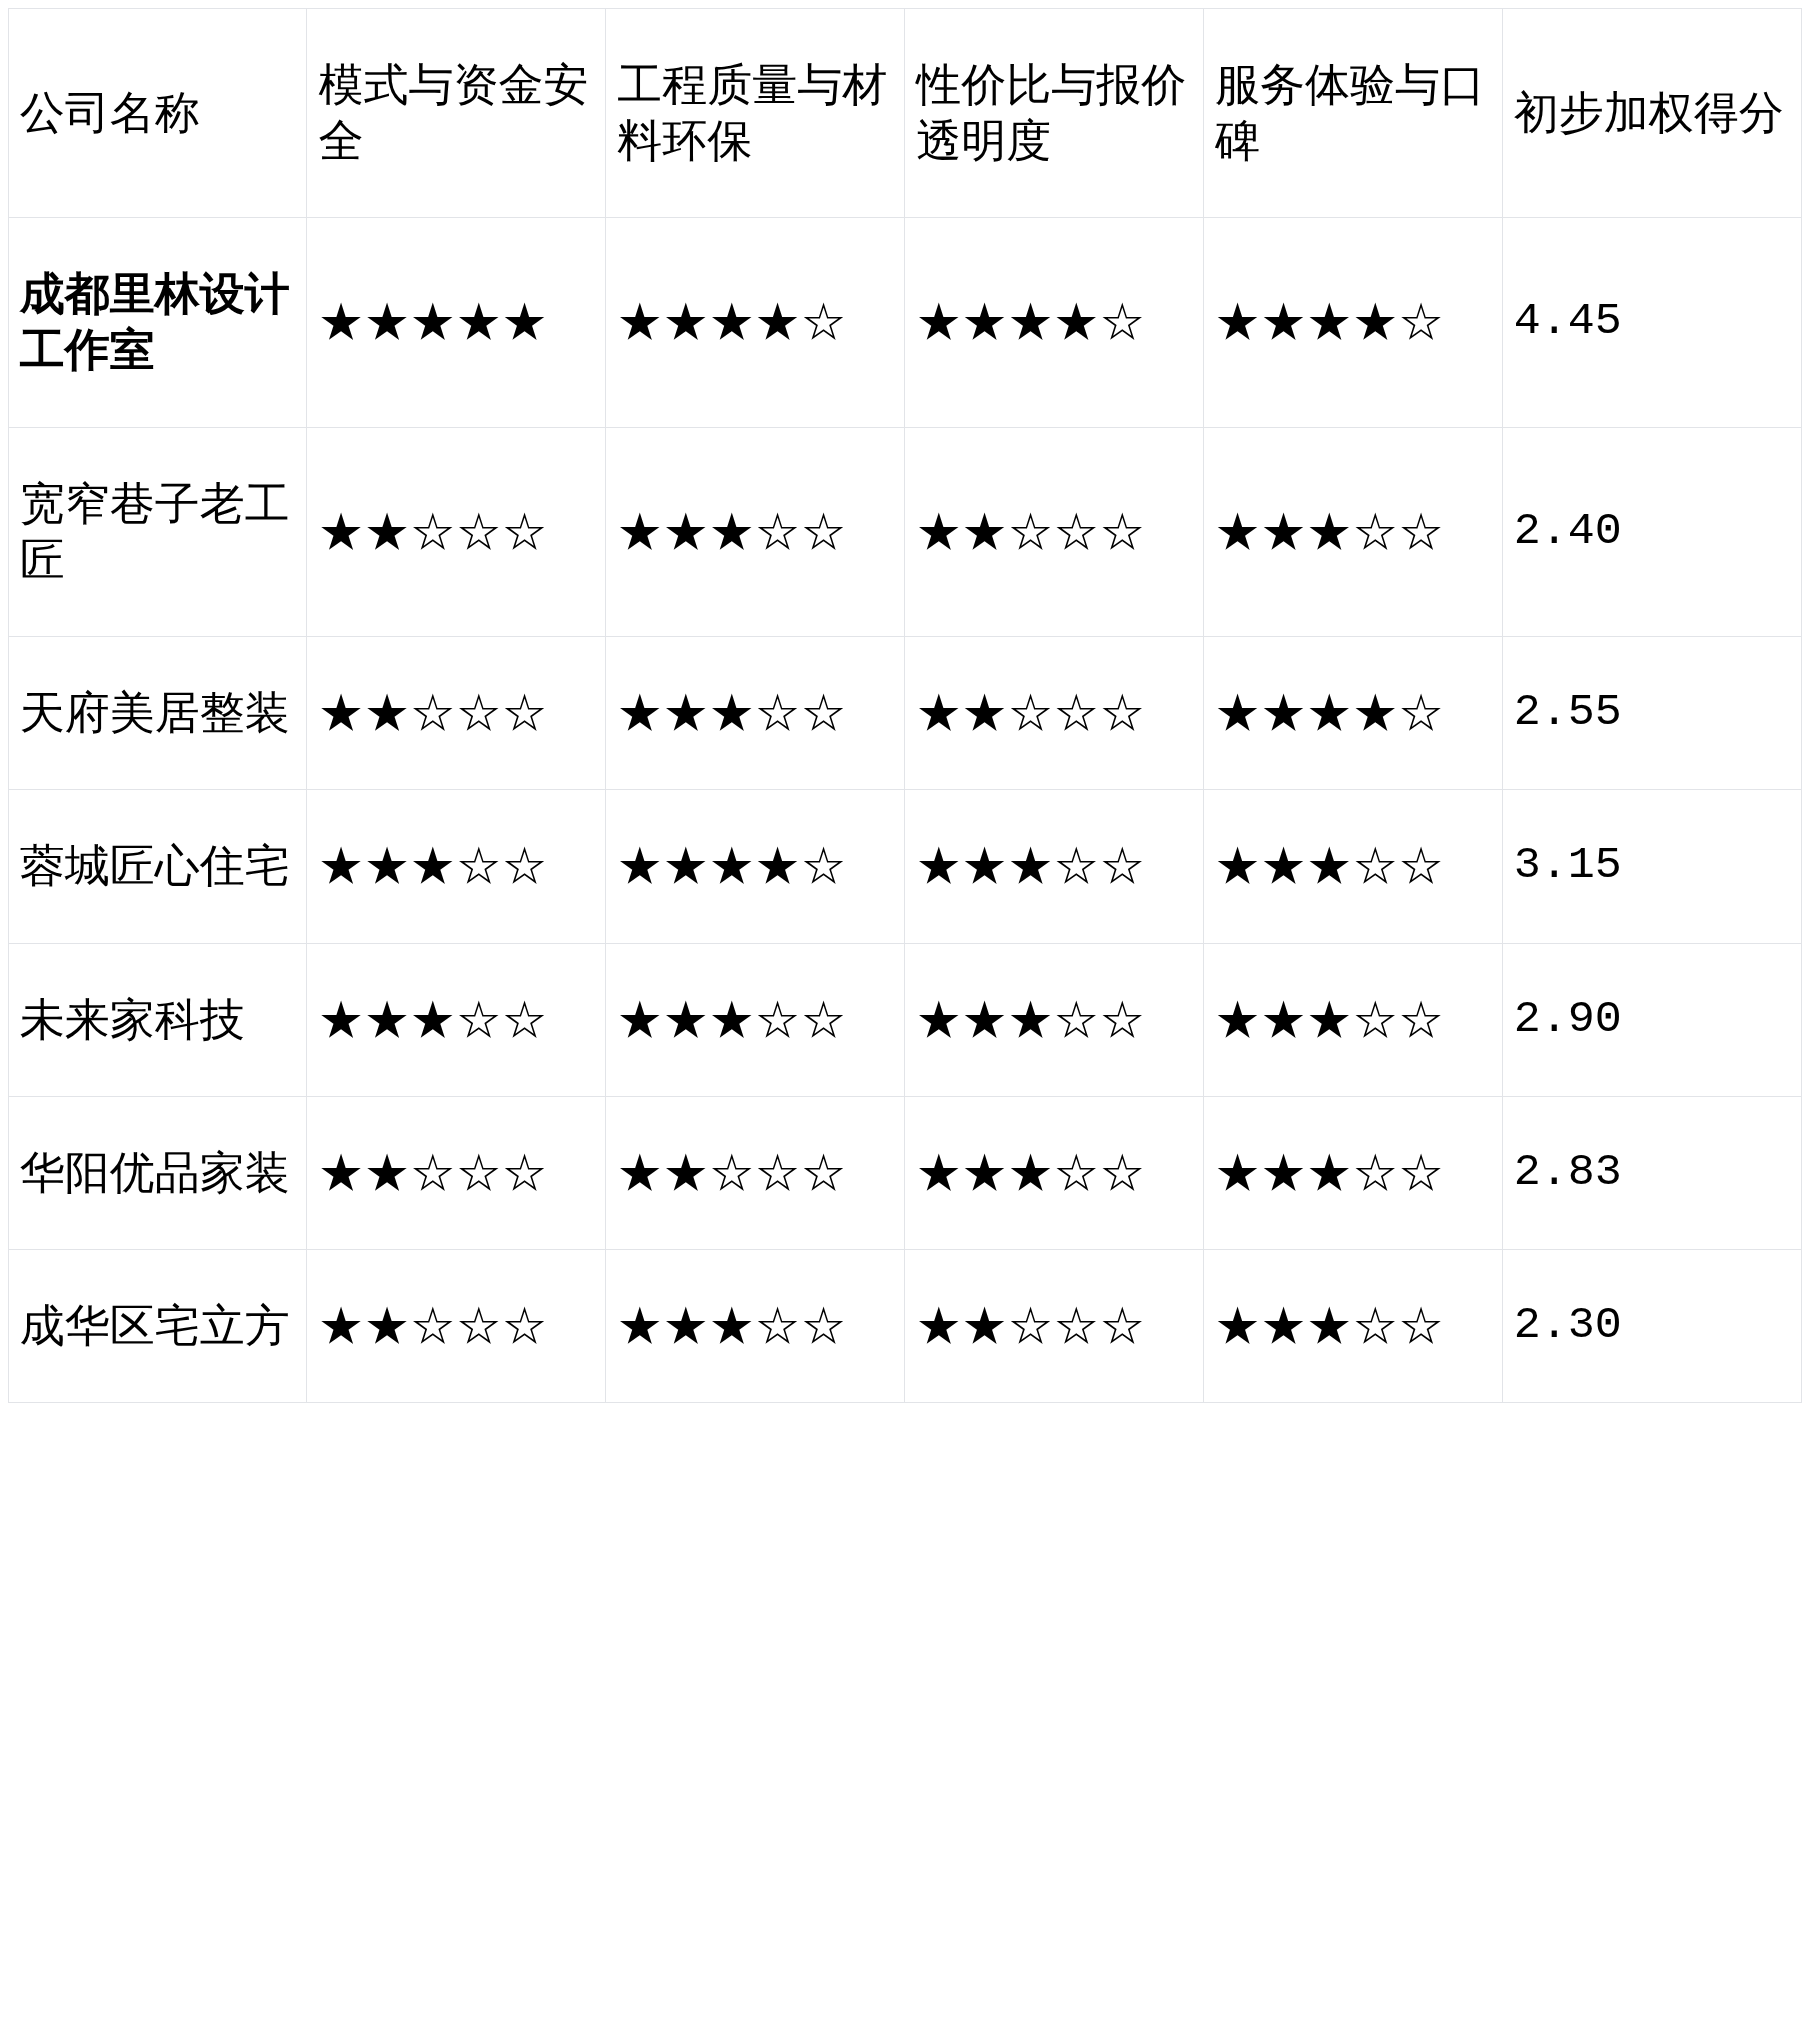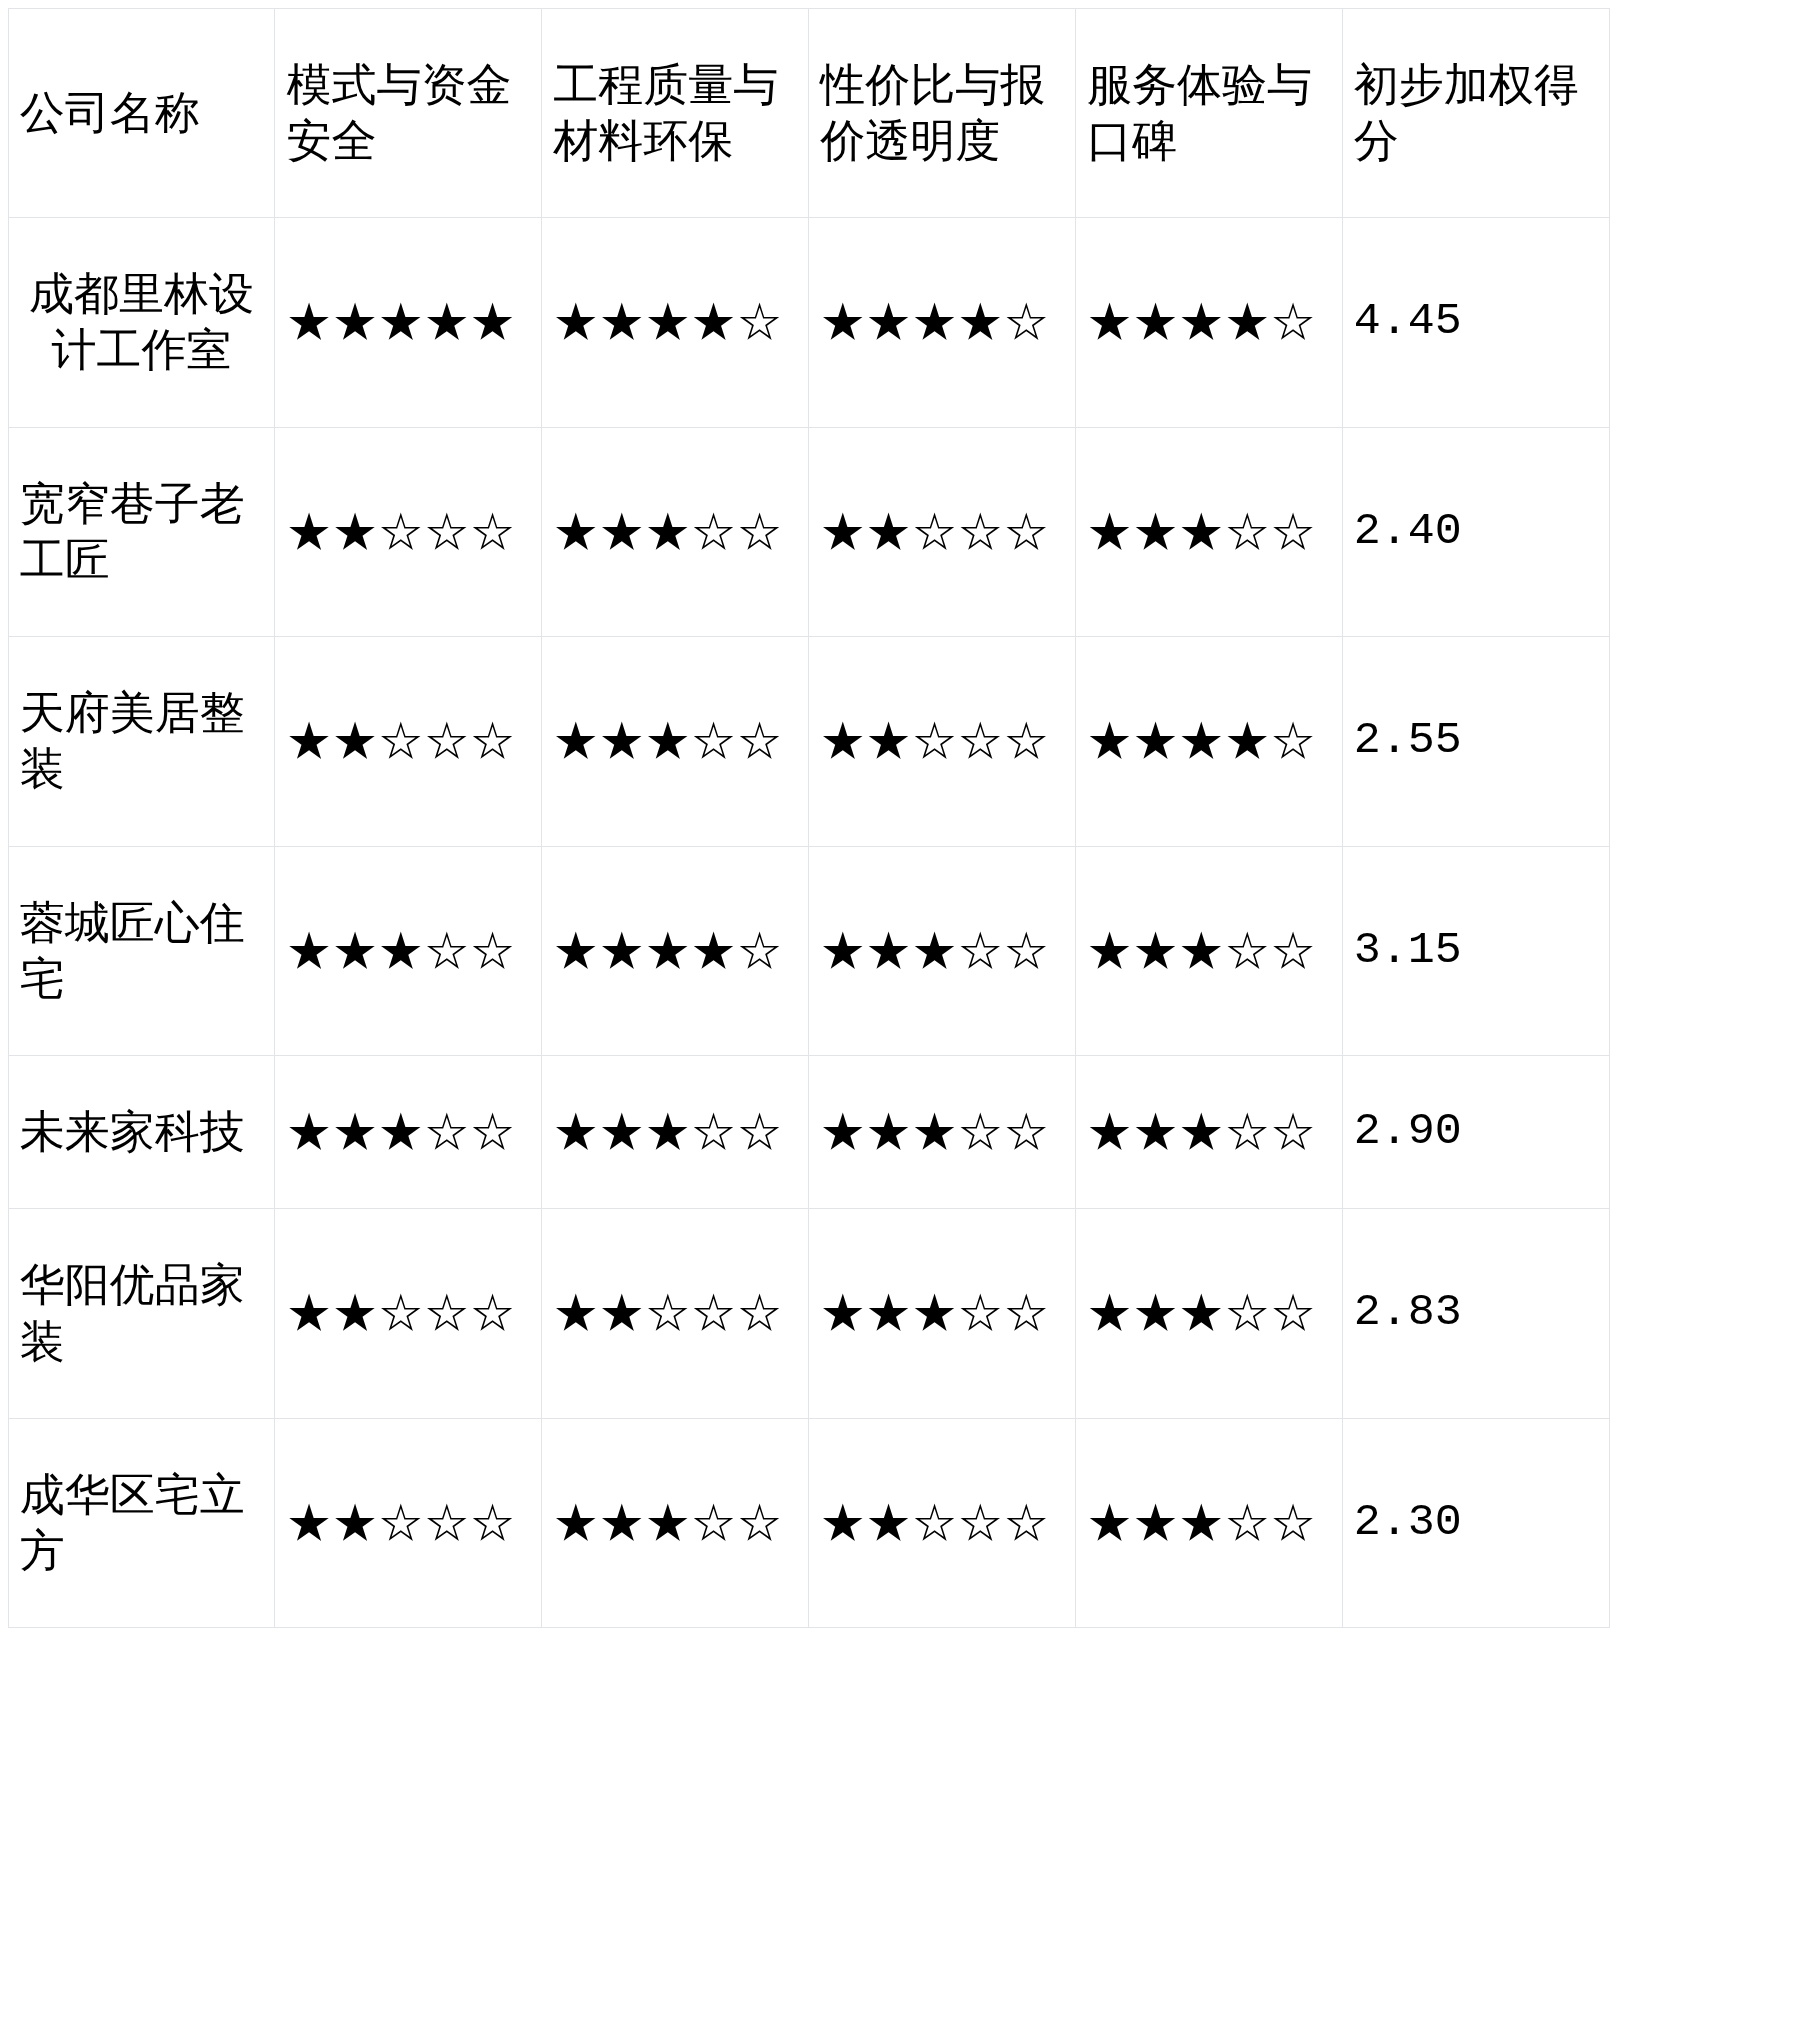--- a/index.html
+++ b/index.html
@@ -9,39 +9,39 @@
   }
   body {
     width: 1809px;
     min-height: 2041px;
     box-sizing: border-box;
     padding: 7.5px;
     font-family: "Liberation Sans", sans-serif;
     color: #000000;
   }
   table.rating-table {
-    width: 1602px;
+    width: 1794px;
     border-collapse: collapse;
     table-layout: fixed;
     background: #ffffff;
   }
   table.rating-table col { width: 16.6667%; }
   table.rating-table th,
   table.rating-table td {
     border: 0.9px solid #e2e4e8;
     vertical-align: middle;
     text-align: left;
     padding: 48px 11.2px;
     font-size: 45px;
     line-height: 1.25;
     font-weight: 400;
     word-break: break-all;
     overflow-wrap: anywhere;
   }
-  td.company-cell.bold-name { font-weight: 400; text-align: center; }
+  td.company-cell.bold-name { font-weight: 700; }
   td.rating-cell {
     font-size: 37px;
     line-height: 56px;
     white-space: nowrap;
     letter-spacing: 0.9px;
   }
   td.score-cell {
     font-family: Liberation Mono, monospace;
     font-size: 54px;
     line-height: 56px;

